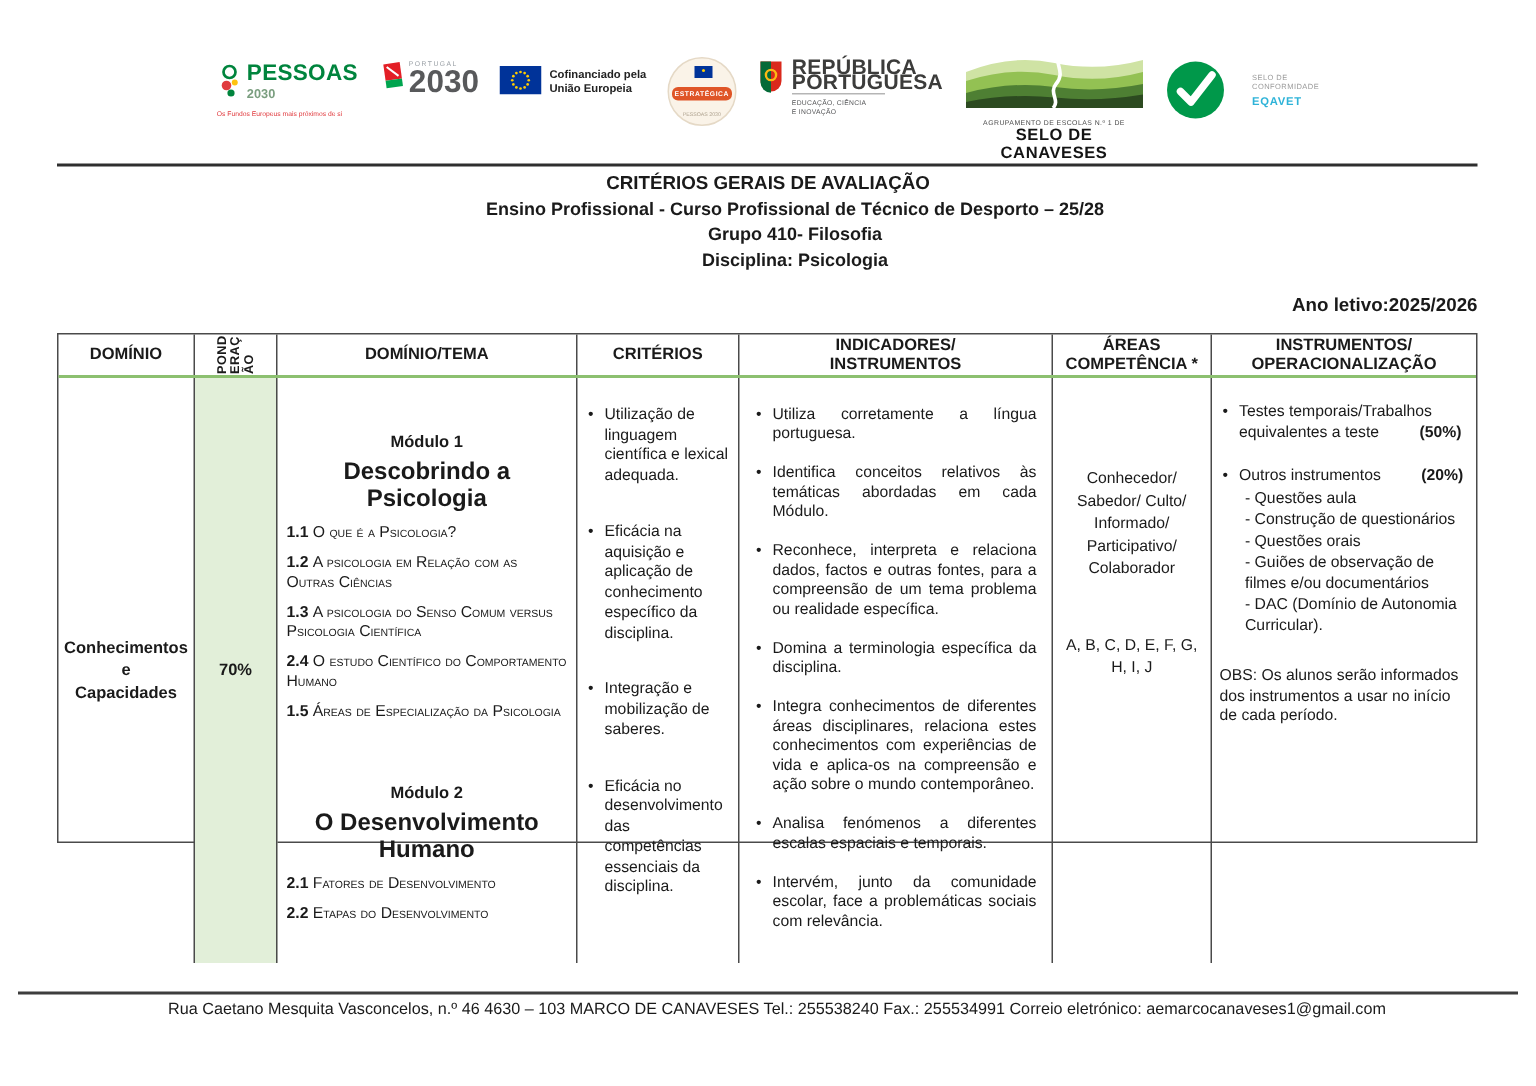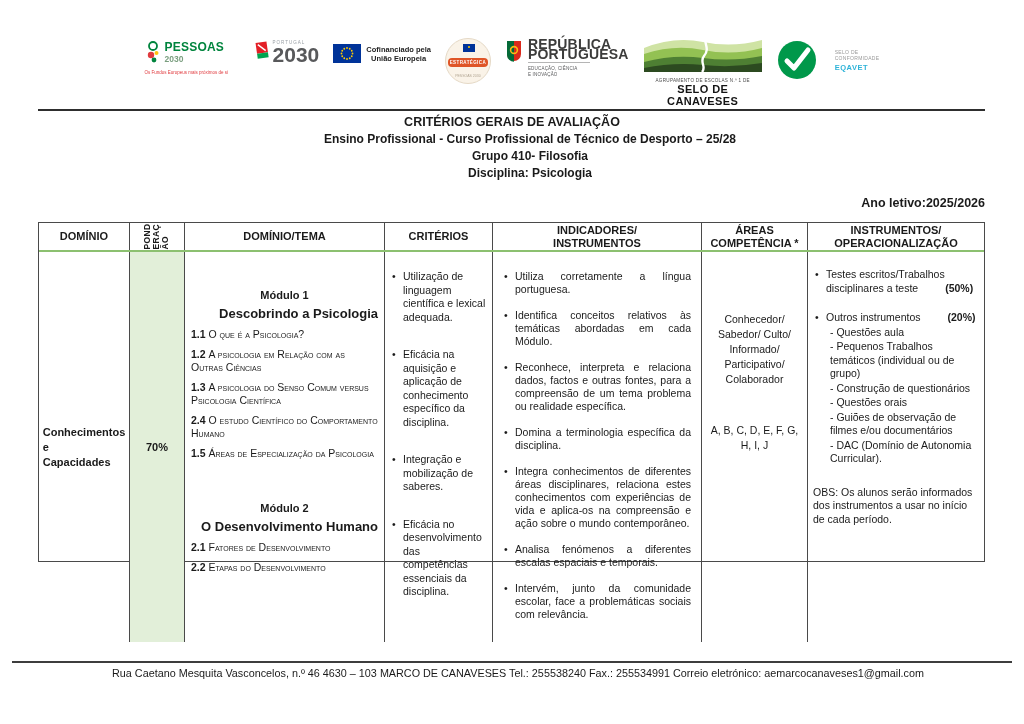--- a/index.html
+++ b/index.html
@@ -6,29 +6,29 @@
   html,body { width:1024px; height:724px; }
   body { font-family:"Liberation Sans", sans-serif; background:#fff; color:#1a1a1a; }
   .page { position:relative; width:1024px; height:724px; background:#fff; overflow:hidden; }
 
   
   .logos { position:absolute; top:28px; left:0; width:100%; display:flex; justify-content:center; align-items:flex-start; gap:14px; }
   .logo { flex:0 0 auto; }
 
   .logo-pessoas { margin-top:12px; width:96px; }
   .lp-row { display:flex; align-items:center; gap:4px; }
-  .lp-name { color:#00843d; font-weight:bold; font-size:12px; letter-spacing:0.2px; }
+  .lp-name { color:#00843d; font-weight:bold; font-size:15px; letter-spacing:0.2px; }
   .lp-year { color:#7a9e7f; font-size:8.5px; font-weight:bold; }
   .lp-tag { color:#e03a3e; font-size:4.5px; margin-top:6px; white-space:nowrap; }
 
   .logo-p2030 { margin-top:12px; display:flex; align-items:flex-start; gap:3px; }
   .p3-small { color:#9aa0a6; font-size:4.5px; letter-spacing:1px; }
   .p3-big { color:#58595b; font-weight:bold; font-size:21px; line-height:20px; }
 
-  .logo-eu { margin-top:16px; display:flex; align-items:center; gap:5px;text-align:center; }
+  .logo-eu { margin-top:16px; display:flex; align-items:center; gap:5px; }
   .eu-text { font-size:7.5px; font-weight:bold; color:#222; line-height:9px; }
 
   .logo-badge { margin-top:10px; position:relative; width:46px; height:46px; border-radius:50%;
     background:#faf3e8; border:1px solid #e5d9c6; overflow:hidden; }
   .bd-flag { position:absolute; top:5px; left:17px; width:12px; height:8px; background:#003399; }
   .bd-star { position:absolute; top:7px; left:22px; width:2px; height:2px; border-radius:50%; background:#ffcc00; }
   .bd-band { position:absolute; top:19px; left:2px; right:2px; height:9px; border-radius:4px;
     background:#df5527; color:#fff; font-size:4.5px; font-weight:bold; text-align:center; line-height:9px; letter-spacing:0.4px; }
   .bd-foot { position:absolute; bottom:5px; left:0; right:0; text-align:center; font-size:3.5px; color:#b0a491; }
 
@@ -57,28 +57,28 @@
     border:1px solid #4a4a4a; display:flex; flex-direction:column; }
   .thead { display:grid; grid-template-columns:91px 55px 200px 108px 209px 106px 176px;
     height:46px; border-bottom:2px solid #8cc070; }
   .tbody { display:grid; grid-template-columns:91px 55px 200px 108px 209px 106px 176px; flex:1; }
   .th { display:flex; flex-direction:column; align-items:center; justify-content:center; text-align:center;
     font-weight:bold; font-size:11px; line-height:13px; border-right:1px solid #4a4a4a; }
   .th:last-child, .td:last-child { border-right:none; }
   .rot { transform:rotate(-90deg); font-weight:bold; font-size:8.5px; line-height:9px; letter-spacing:0.3px; text-align:left; }
   .td { border-right:1px solid #4a4a4a; overflow:hidden; }
 
-  .td-dominio { display:flex; align-items:center; justify-content:center; 
+  .td-dominio { display:flex; align-items:center; justify-content:center; text-align:center;
     font-weight:bold; font-size:11px; line-height:15px; }
   .td-pond { background:#e2efd9; display:flex; align-items:center; justify-content:center;
     font-weight:bold; font-size:11px; }
 
   .td-tema { padding:14px 6px 8px 6px; font-size:10.5px; }
   .tema-title { text-align:center; font-weight:bold; font-size:11px; margin-bottom:5px;margin-top:23px; }
-  .tema-sub { text-align:right; font-weight:bold; font-size:13px; margin-bottom:7px; }
+  .tema-sub { text-align:center; font-weight:bold; font-size:16px; margin-bottom:7px; }
   .tema-item { margin-bottom:7px; line-height:13px; }
   .tema-item .num { font-weight:bold; }
   .tema-item .txt { font-variant:small-caps; }
   .m2 { margin-top:42px; }
 
   .b-item { position:relative; padding-left:13px; }
   .b-item .blt { position:absolute; left:2px; top:0; }
 
   .td-crit { padding:18px 5px 8px 5px; font-size:10.5px; line-height:13.5px; }
   .td-crit .b-item { margin-bottom:24px; }
@@ -291,25 +291,24 @@
         <div class="b-item"><span class="blt">•</span><span>Analisa fenómenos a diferentes escalas espaciais e temporais.</span></div>
         <div class="b-item"><span class="blt">•</span><span>Intervém, junto da comunidade escolar, face a problemáticas sociais com relevância.</span></div>
       </div>
 
       <div class="td td-areas">
         <div class="areas-profile">Conhecedor/ Sabedor/ Culto/ Informado/ Participativo/ Colaborador</div>
         <div class="areas-letters">A, B, C, D, E, F, G, H, I, J</div>
       </div>
 
       <div class="td td-instr">
-        <div class="b-item b1"><span class="blt">•</span><span>Testes escritos/Trabalhos disciplinares a teste </span><span class="pct">(50%)</span></div>
+        <div class="b-item b1"><span class="blt">•</span><span>Testes temporais/Trabalhos equivalentes a teste </span><span class="pct">(50%)</span></div>
         <div class="b-item b2"><span class="blt">•</span><span>Outros instrumentos </span><span class="pct">(20%)</span></div>
         <div class="instr-sub">
           <div class="sub-item">- Questões aula</div>
-          <div class="sub-item">- Pequenos Trabalhos temáticos (individual ou de grupo)</div>
           <div class="sub-item">- Construção de questionários</div>
           <div class="sub-item">- Questões orais</div>
           <div class="sub-item">- Guiões de observação de filmes e/ou documentários</div>
           <div class="sub-item">- DAC (Domínio de Autonomia Curricular).</div>
         </div>
         <div class="instr-obs">OBS: Os alunos serão informados dos instrumentos a usar no início de cada período.</div>
       </div>
 
     </div>
   </div>

